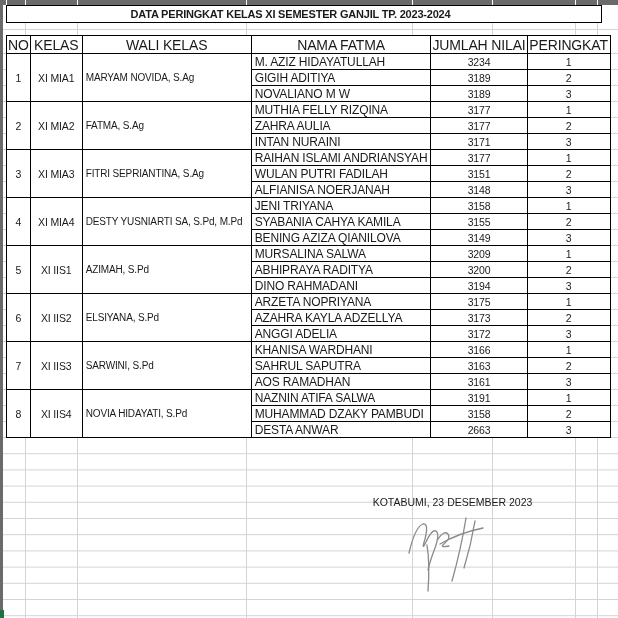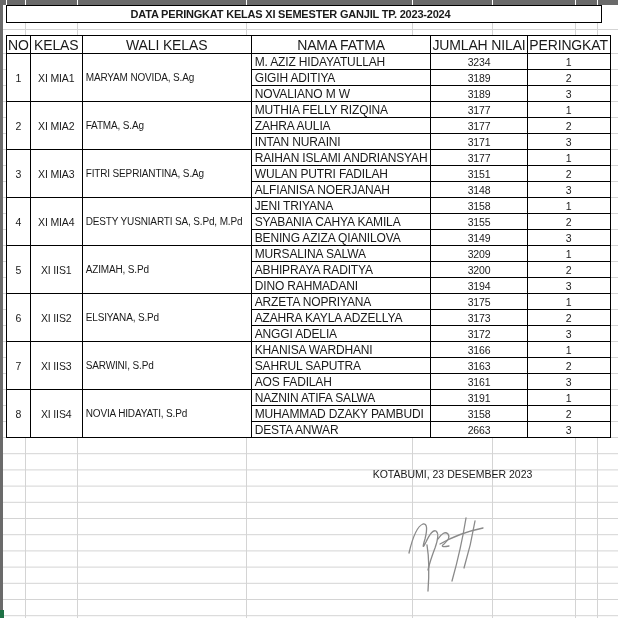--- a/index.html
+++ b/index.html
@@ -34,21 +34,21 @@
     border:1px solid #000;padding:0 3px;overflow:hidden;
     white-space:nowrap;background:#fff;font-weight:normal;
   }
   table.rank th{height:17px;text-align:center;padding:0 1px;font-size:14px;}
   table.rank td{height:15px;}
   td.c-no,td.c-kelas,td.c-num{text-align:center;padding:0;}
   td.c-wali{font-size:10px;}
   td.c-nama{font-size:12px;}
   
   .foot{position:absolute;z-index:2;font-size:10.5px;white-space:nowrap;text-align:center;}
-  .place-date{left:330px;top:468px;width:245px;}
+  .place-date{left:330px;top:496px;width:245px;}
   .role{left:340px;top:501px;width:220px;}
   .signer{left:342px;top:581px;width:220px;}
   svg.sig{position:absolute;left:403px;top:517px;z-index:2;}
 </style>
 </head>
 <body>
 
 <div class="sheet">
 
   <svg class="grid" width="618" height="618">
@@ -252,21 +252,21 @@
           <td class="c-nama">KHANISA WARDHANI</td>
           <td class="c-num">3166</td>
           <td class="c-num">1</td>
         </tr>
         <tr>
           <td class="c-nama">SAHRUL SAPUTRA</td>
           <td class="c-num">3163</td>
           <td class="c-num">2</td>
         </tr>
         <tr>
-          <td class="c-nama">AOS FADILAH</td>
+          <td class="c-nama">AOS RAMADHAN</td>
           <td class="c-num">3161</td>
           <td class="c-num">3</td>
         </tr>
         <tr>
           <td class="c-no" rowspan="3">8</td>
           <td class="c-kelas" rowspan="3">XI IIS4</td>
           <td class="c-wali" rowspan="3">NOVIA HIDAYATI, S.Pd</td>
           <td class="c-nama">NAZNIN ATIFA SALWA</td>
           <td class="c-num">3191</td>
           <td class="c-num">1</td>

